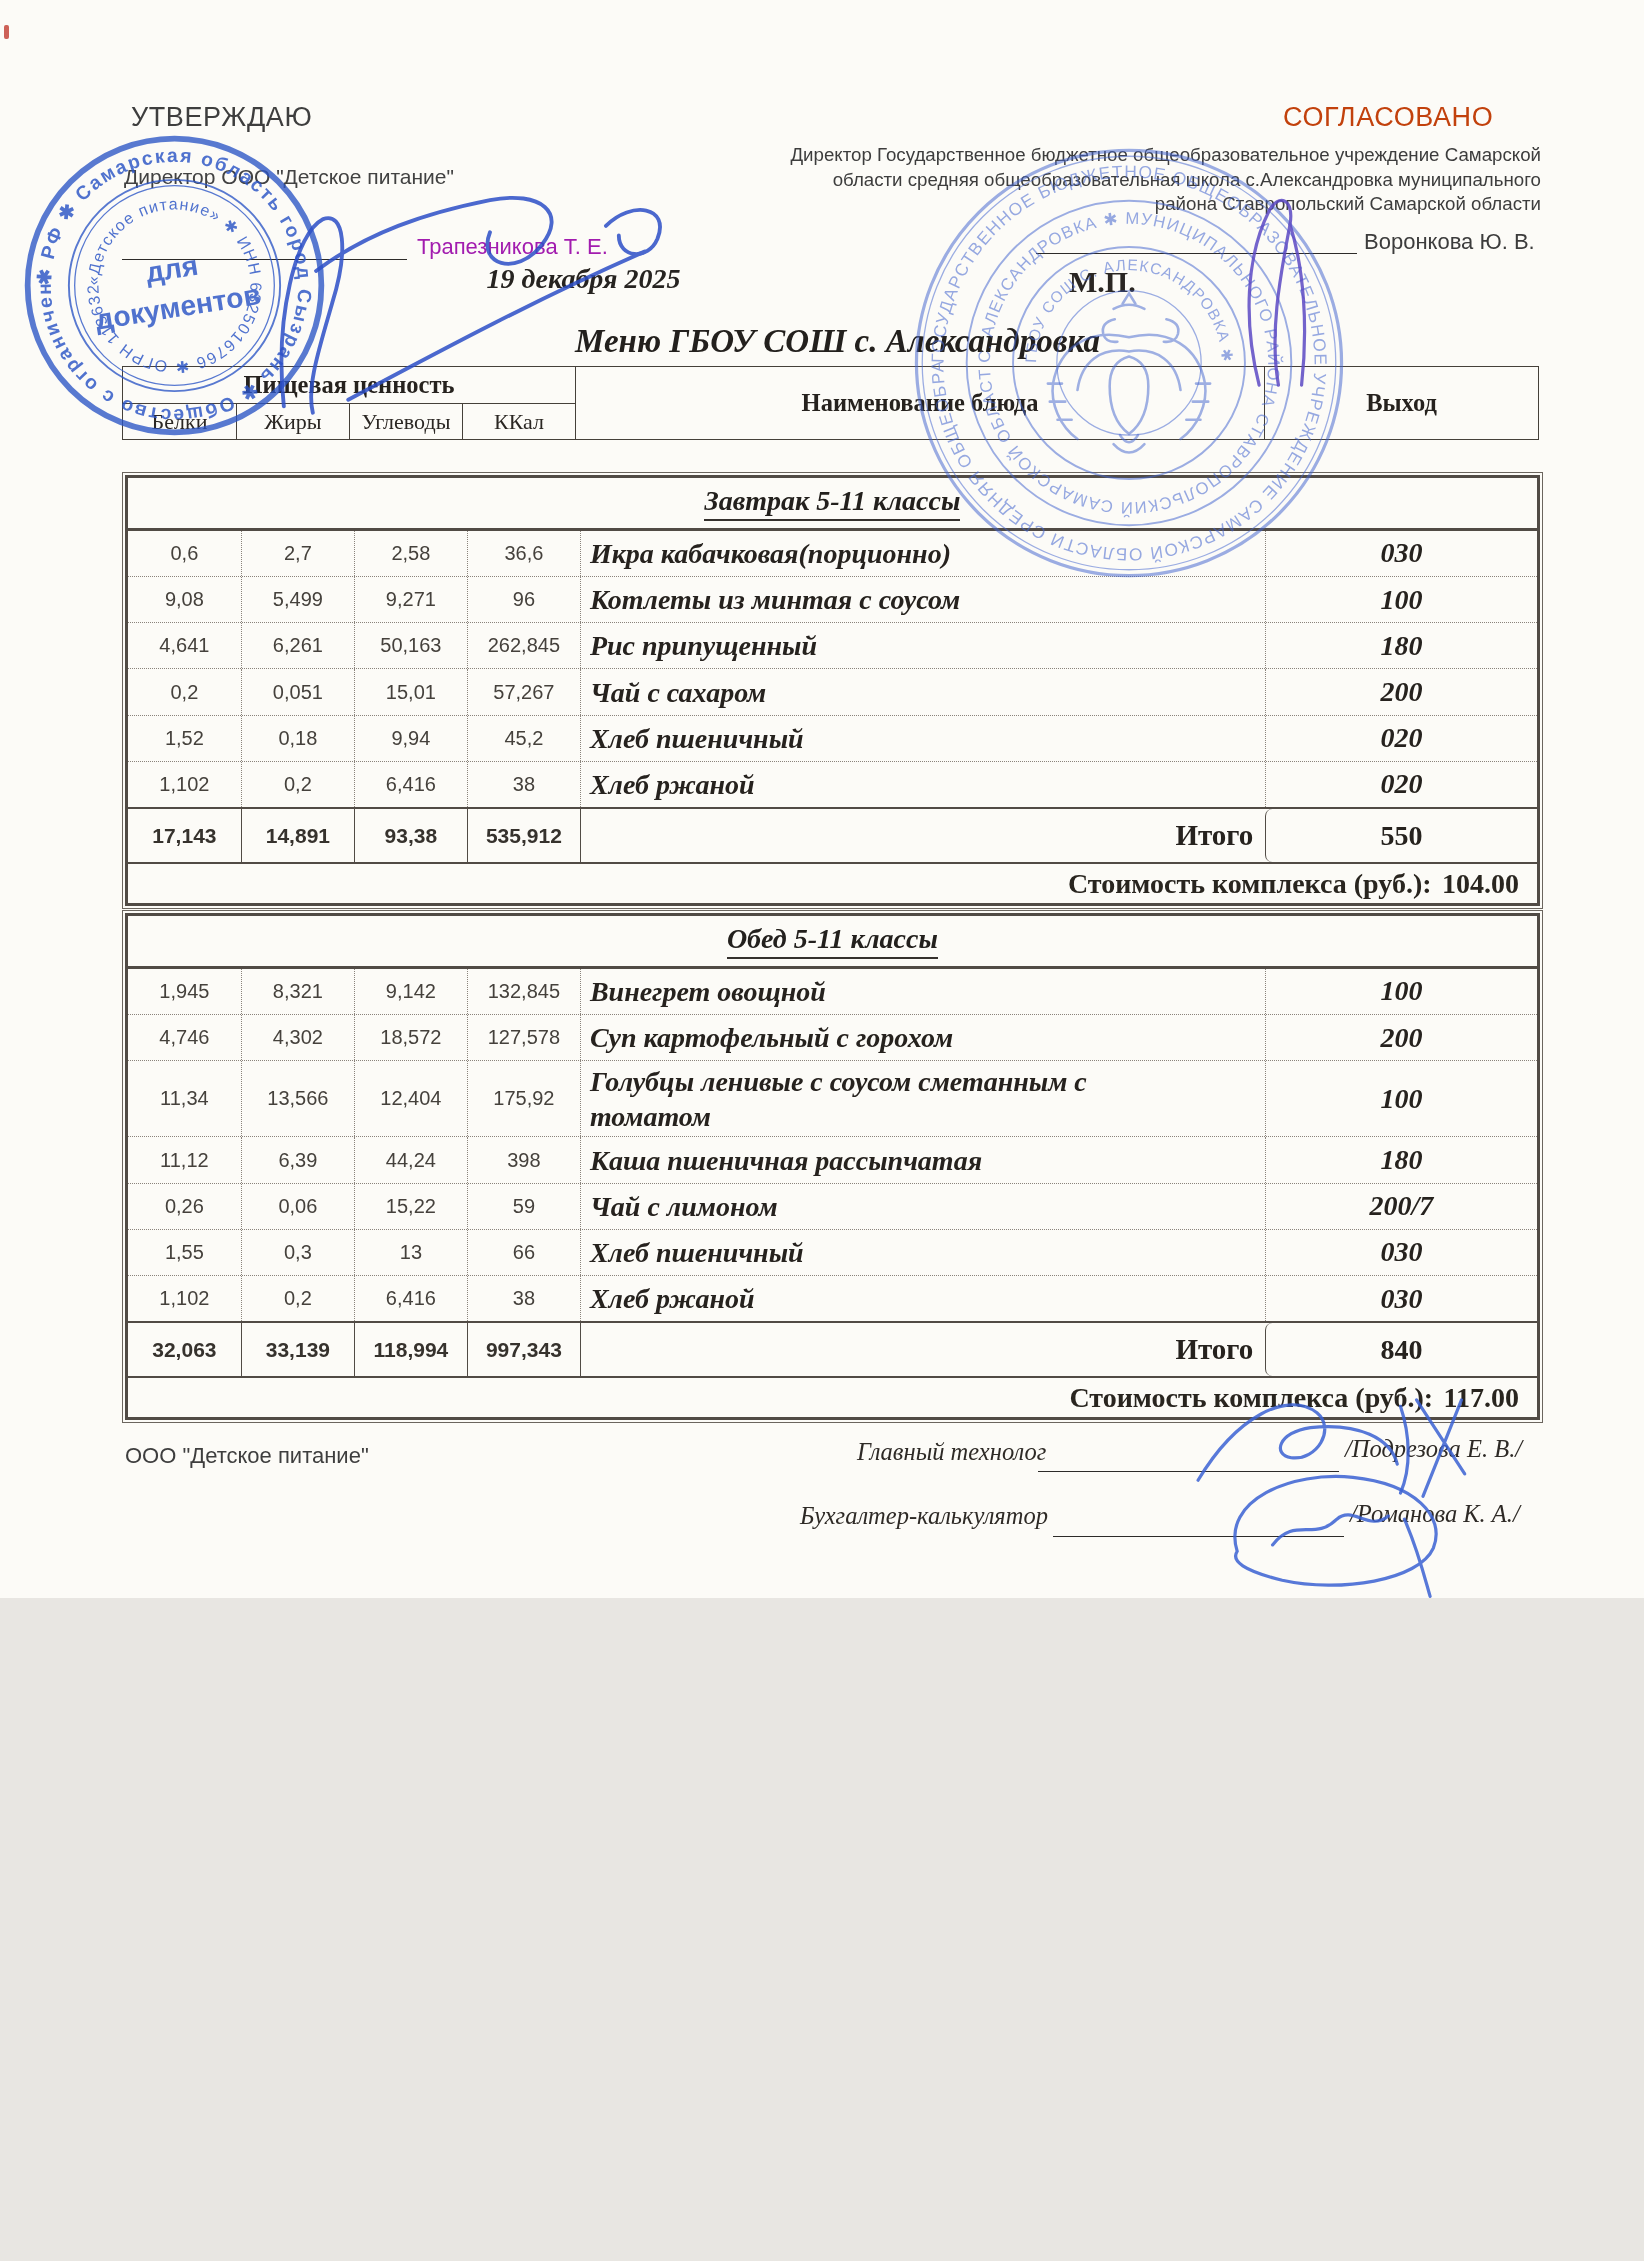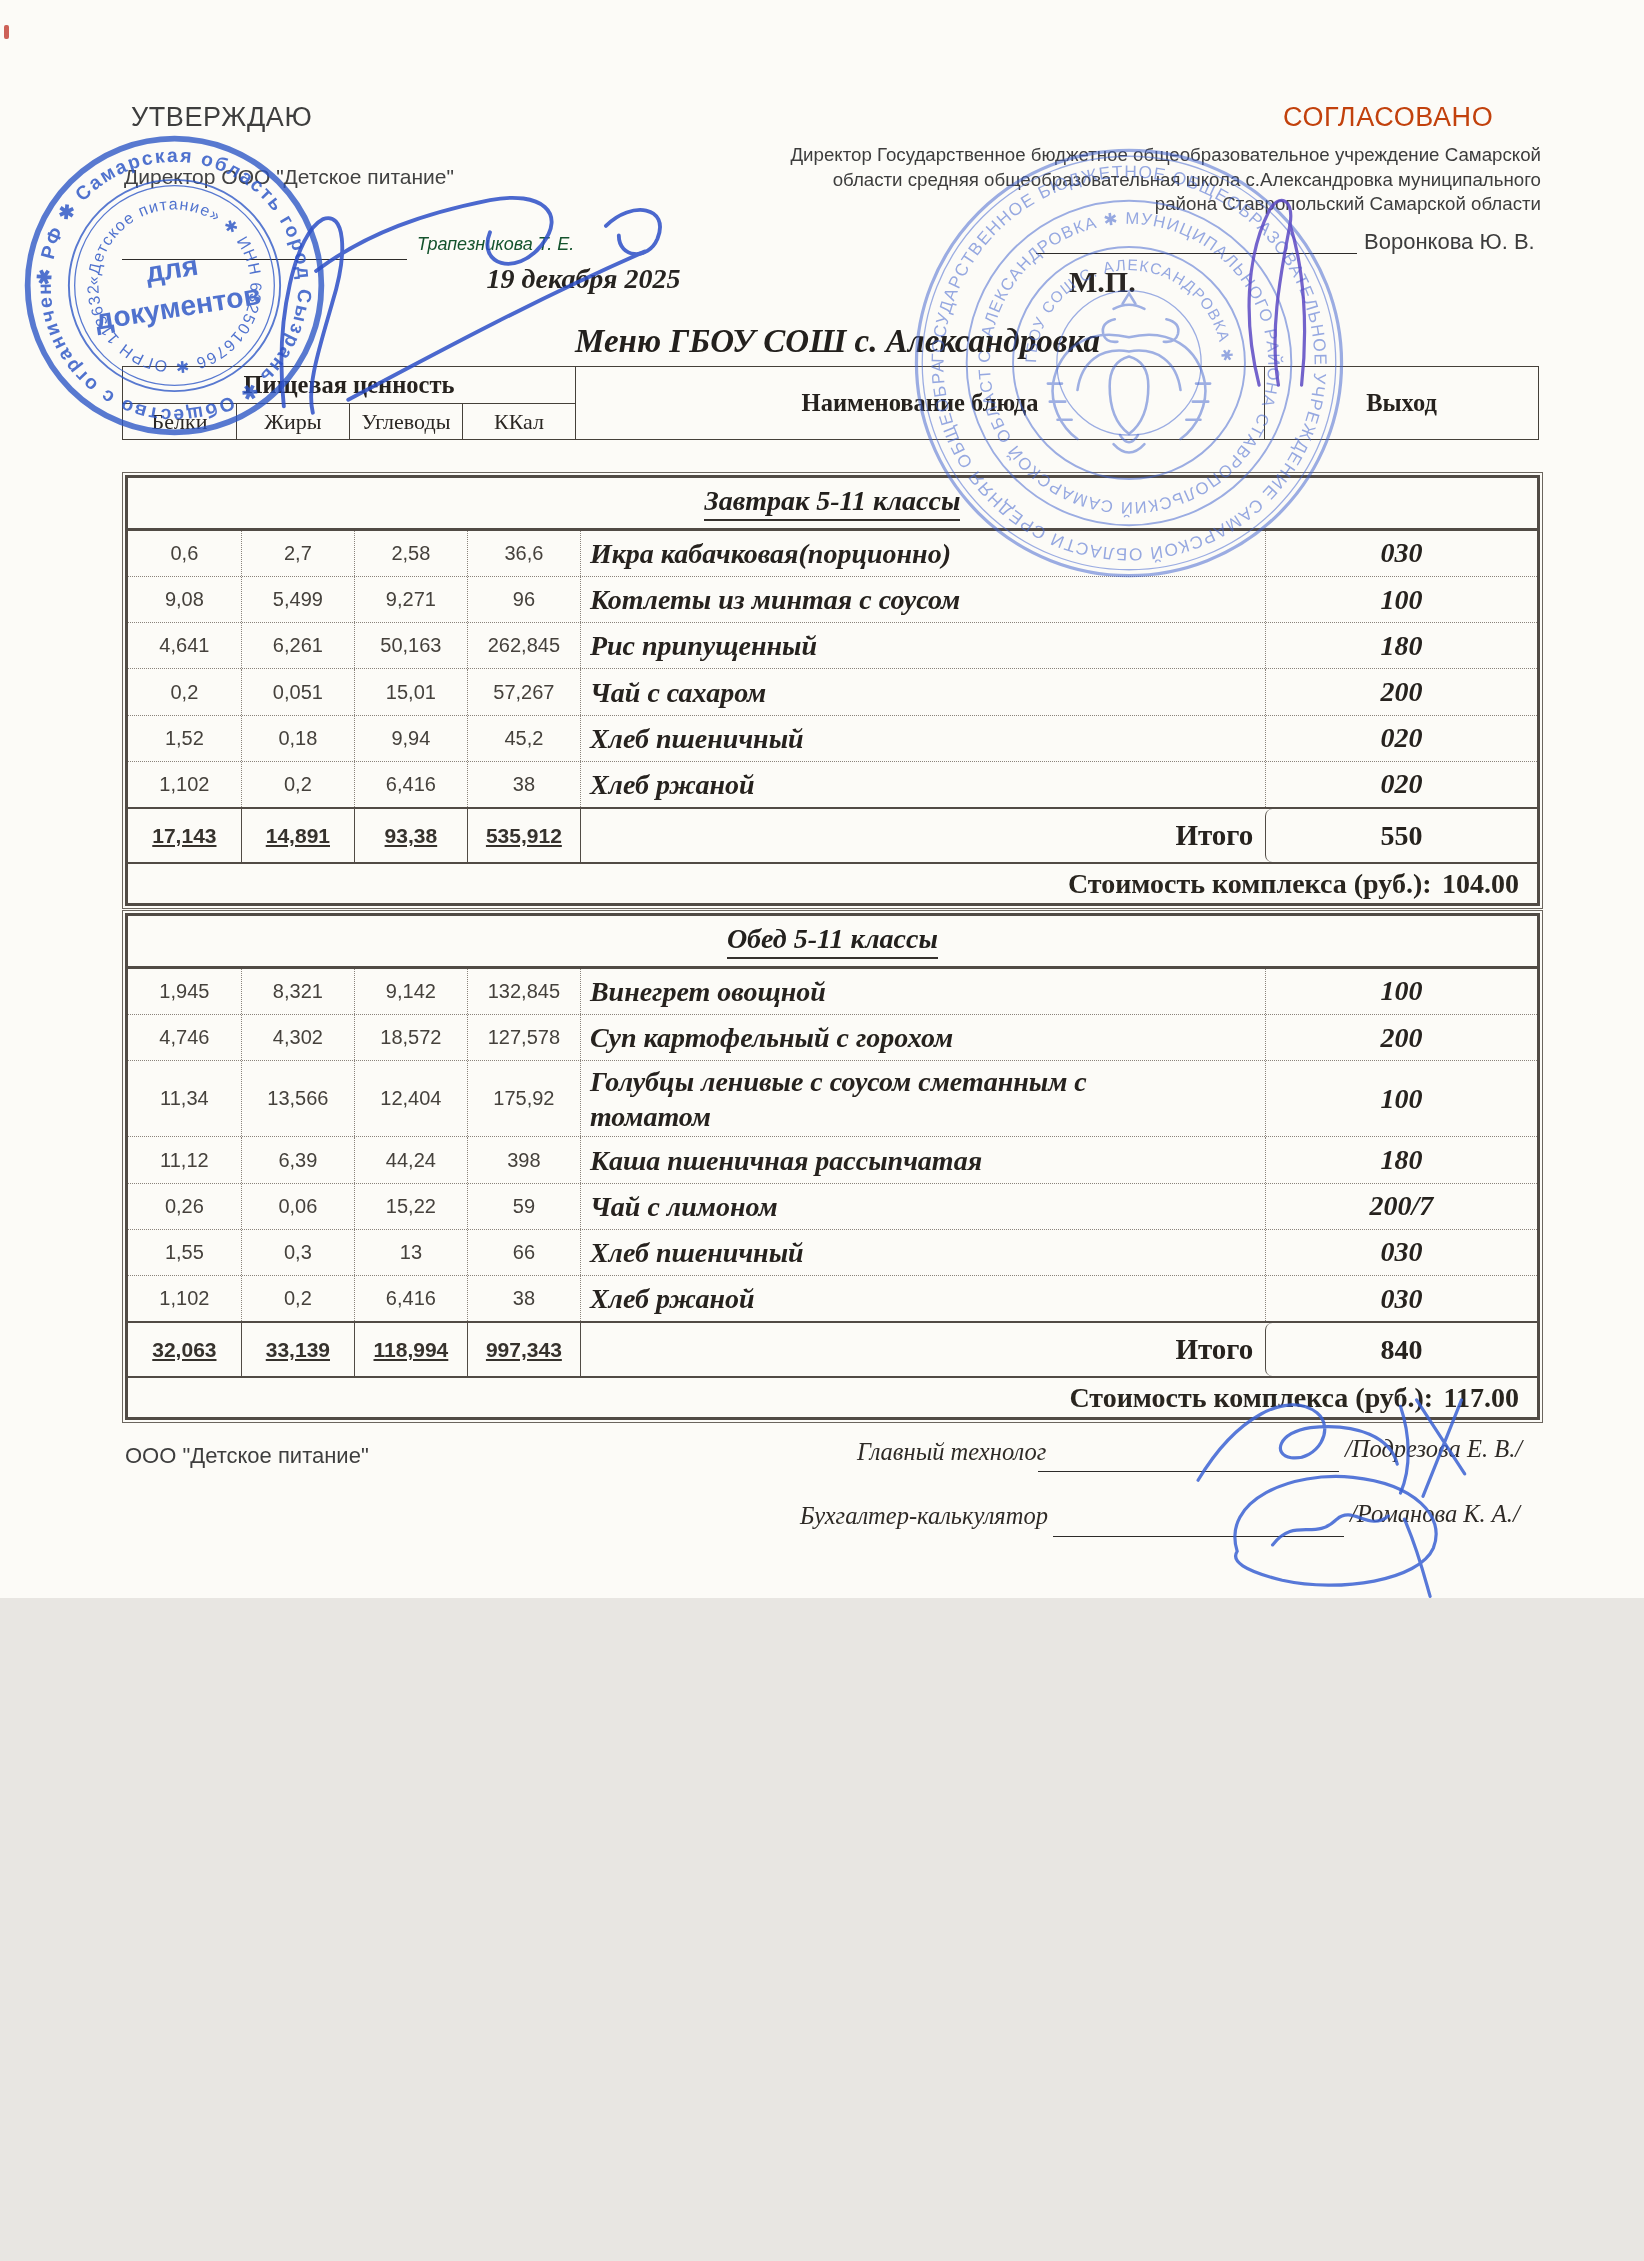--- a/index.html
+++ b/index.html
@@ -6,21 +6,21 @@
   .page{position:relative;width:1644px;height:1598px;background:#fcfbf7;overflow:hidden;
         font-family:"Liberation Sans",sans-serif;color:#3a3733;}
   .abs{position:absolute;}
   .sans{font-family:"Liberation Sans",sans-serif;}
 
   
   .approve-title{left:131px;top:102px;font-size:27px;letter-spacing:0.6px;color:#3e3e3e;}
   .approve-role{left:124px;top:165px;font-size:21px;color:#424242;}
   .sig-line{border-top:1.9px solid #2d2b29;height:0;}
   .approve-line{left:122px;top:259px;width:285px;}
-  .approve-name{left:417px;top:234px;font-size:18px;color:#14532d;font-style:italic;}
+  .approve-name{left:417px;top:234px;font-size:22px;color:#a21caf;}
   .doc-date{left:445px;top:263px;width:277px;text-align:center;
             font:bold italic 28px "Liberation Serif",serif;color:#262320;}
   .agree-title{left:1283px;top:102px;font-size:27px;letter-spacing:0.6px;color:#c2410c;}
   .agree-role{left:709px;top:143px;width:832px;text-align:right;font-size:18.7px;
               line-height:24.5px;color:#3d3d3d;}
   .agree-line{left:1036px;top:253px;width:321px;}
   .agree-name{left:1364px;top:229px;font-size:22px;color:#3c3c3c;}
   .mp{left:1069px;top:265px;font:bold 30px "Liberation Serif",serif;color:#2a2622;}
   .doc-title{left:129px;top:323px;width:1417px;text-align:center;
              font:bold italic 33px "Liberation Serif",serif;color:#23201d;}
@@ -51,21 +51,21 @@
   .trow>div{display:flex;align-items:center;justify-content:center;min-height:40px;
             border-left:1.3px dotted #8a837b;}
   .trow>div:first-child{border-left:none;}
   .num{font:20px "Liberation Sans",sans-serif;color:#45413c;}
   .dish{justify-content:flex-start !important;padding:2.6px 6.4px 2.6px 9px;
         font:bold italic 28px/1.25 "Liberation Serif",serif;color:#26221e;white-space:pre-line;}
   .out{font:bold italic 28px "Liberation Serif",serif;color:#26221e;}
   .trow.total{border-top:2.6px solid #514b45;}
   .trow.total>div{border-left:1.9px solid #514b45;min-height:48px;}
   .trow.total>div:first-child{border-left:none;}
-  .trow.total .num{font:bold 21px "Liberation Sans",sans-serif;color:#36322d;text-decoration:underline;}
+  .trow.total .num{font:bold 21px "Liberation Sans",sans-serif;color:#36322d;}
   .trow.total .dish{justify-content:flex-end !important;padding-right:11.6px;
         font:bold 29px "Liberation Serif",serif;font-style:normal;}
   .trow.total .out{font:bold 28px "Liberation Serif",serif;font-style:normal;border-radius:7px;}
   .cost{border-top:2.6px solid #514b45;min-height:39px;display:flex;align-items:center;
         justify-content:flex-end;gap:10.3px;padding-right:18px;
         font:bold 28px "Liberation Serif",serif;color:#29251f;}
 
   
   .company{left:125px;top:1443px;font-size:22px;color:#3e3e3e;}
   .role-label{font:italic 24.5px "Liberation Serif",serif;color:#2e2a26;}

